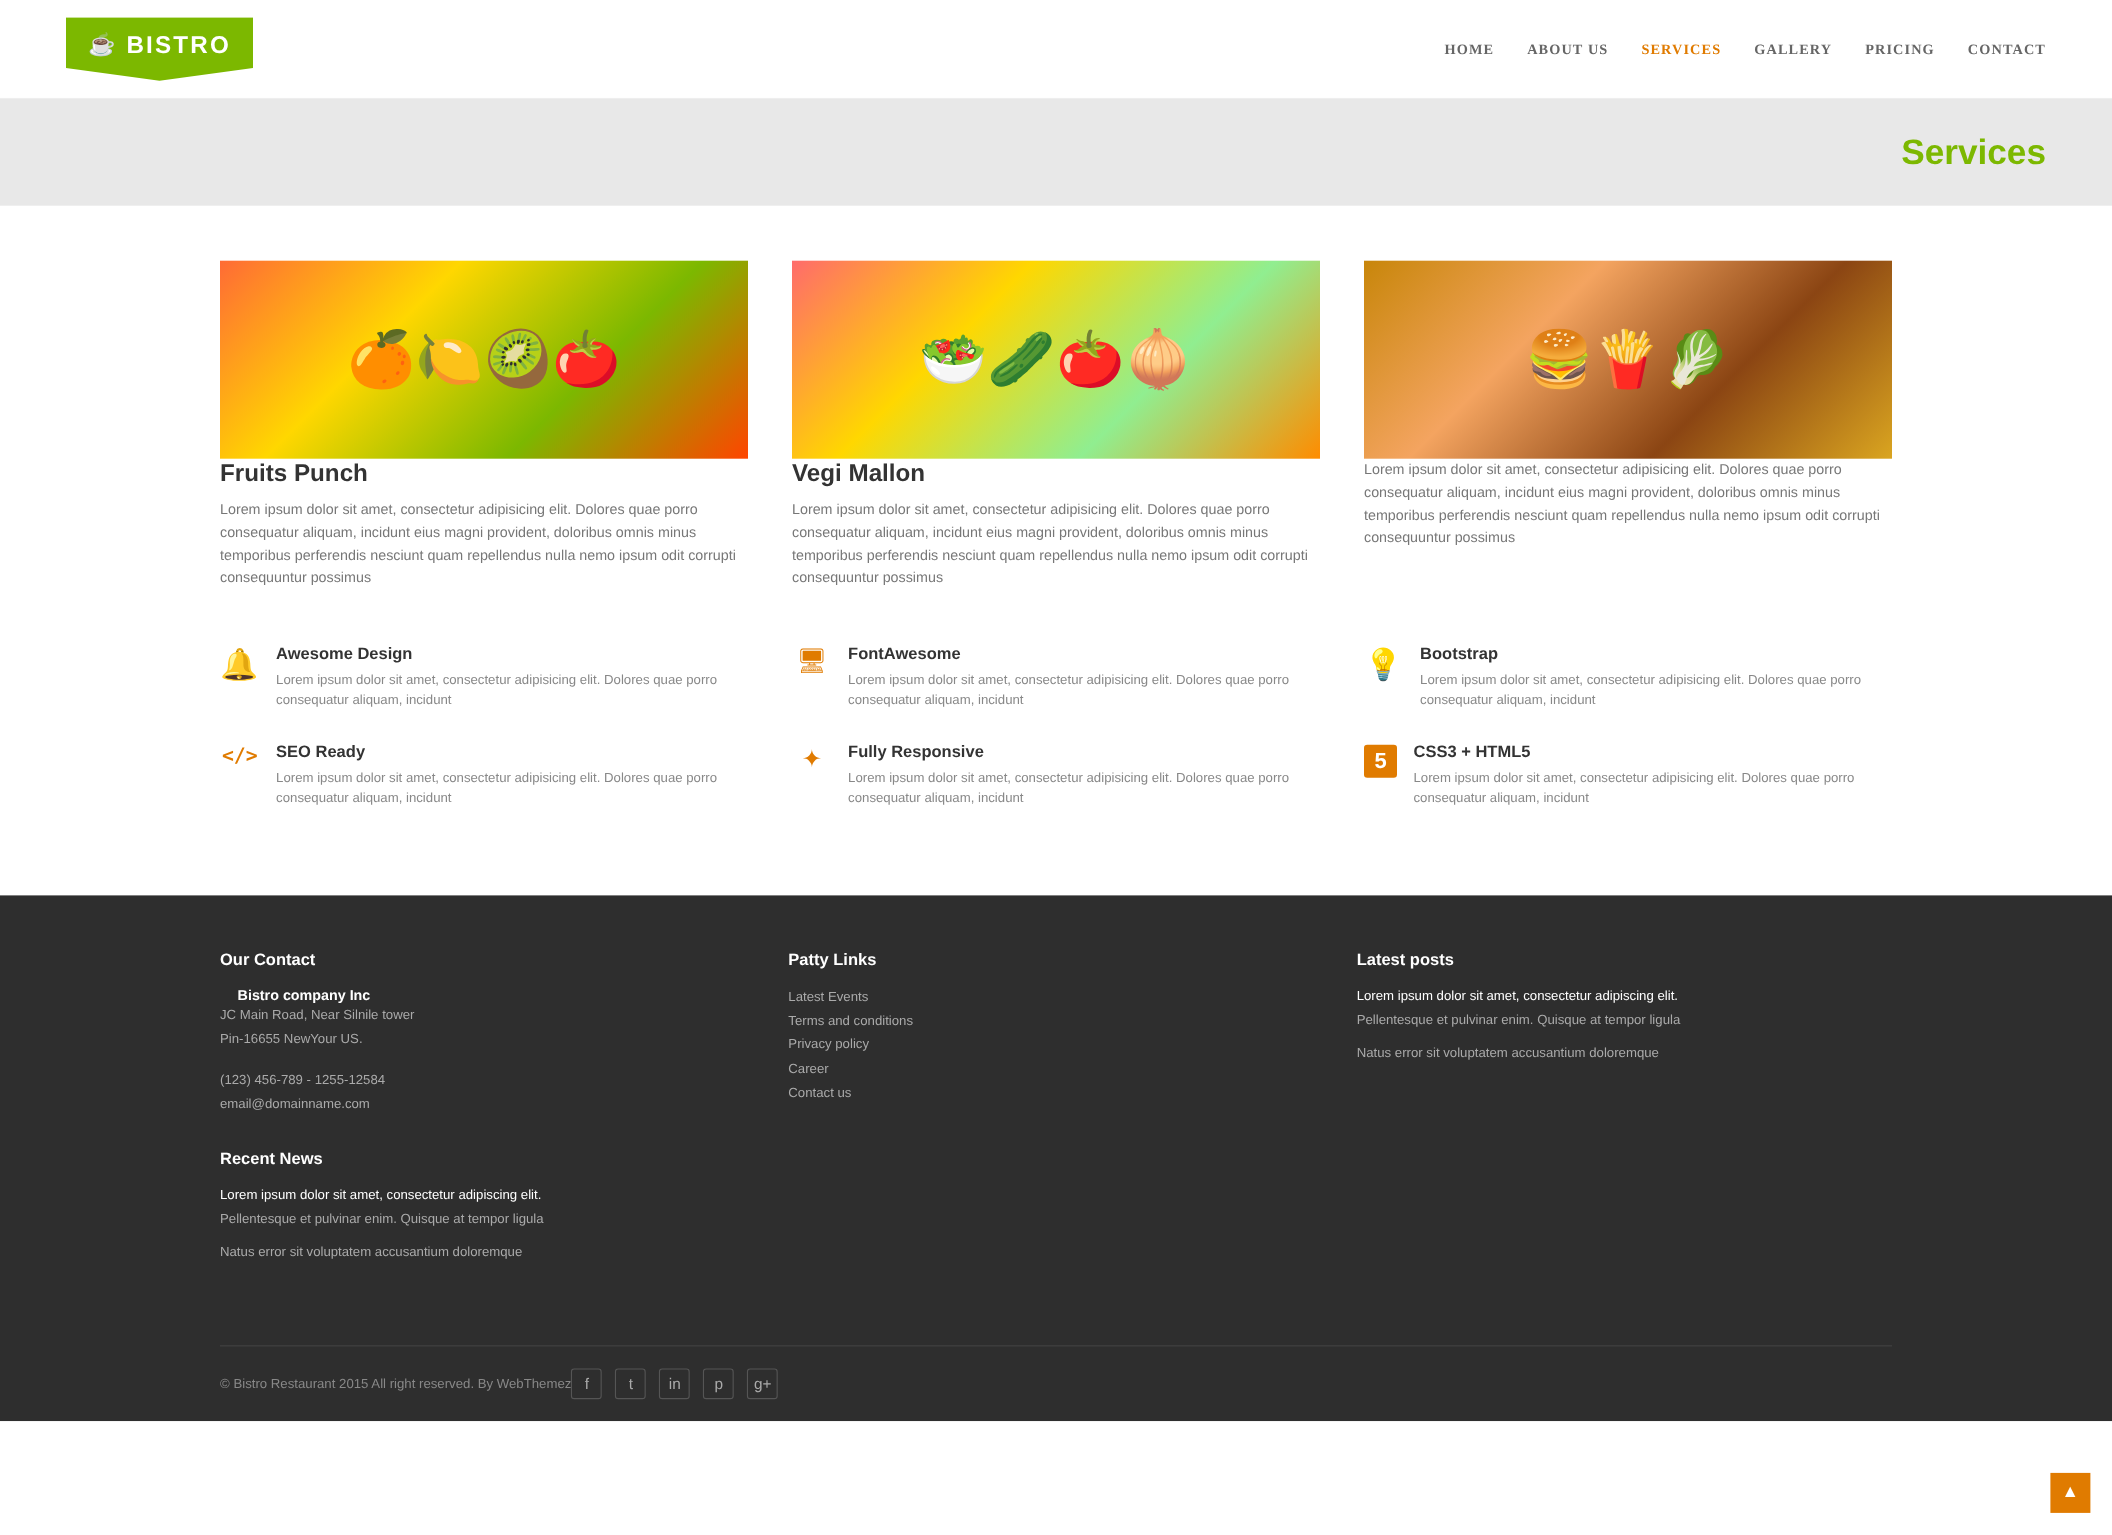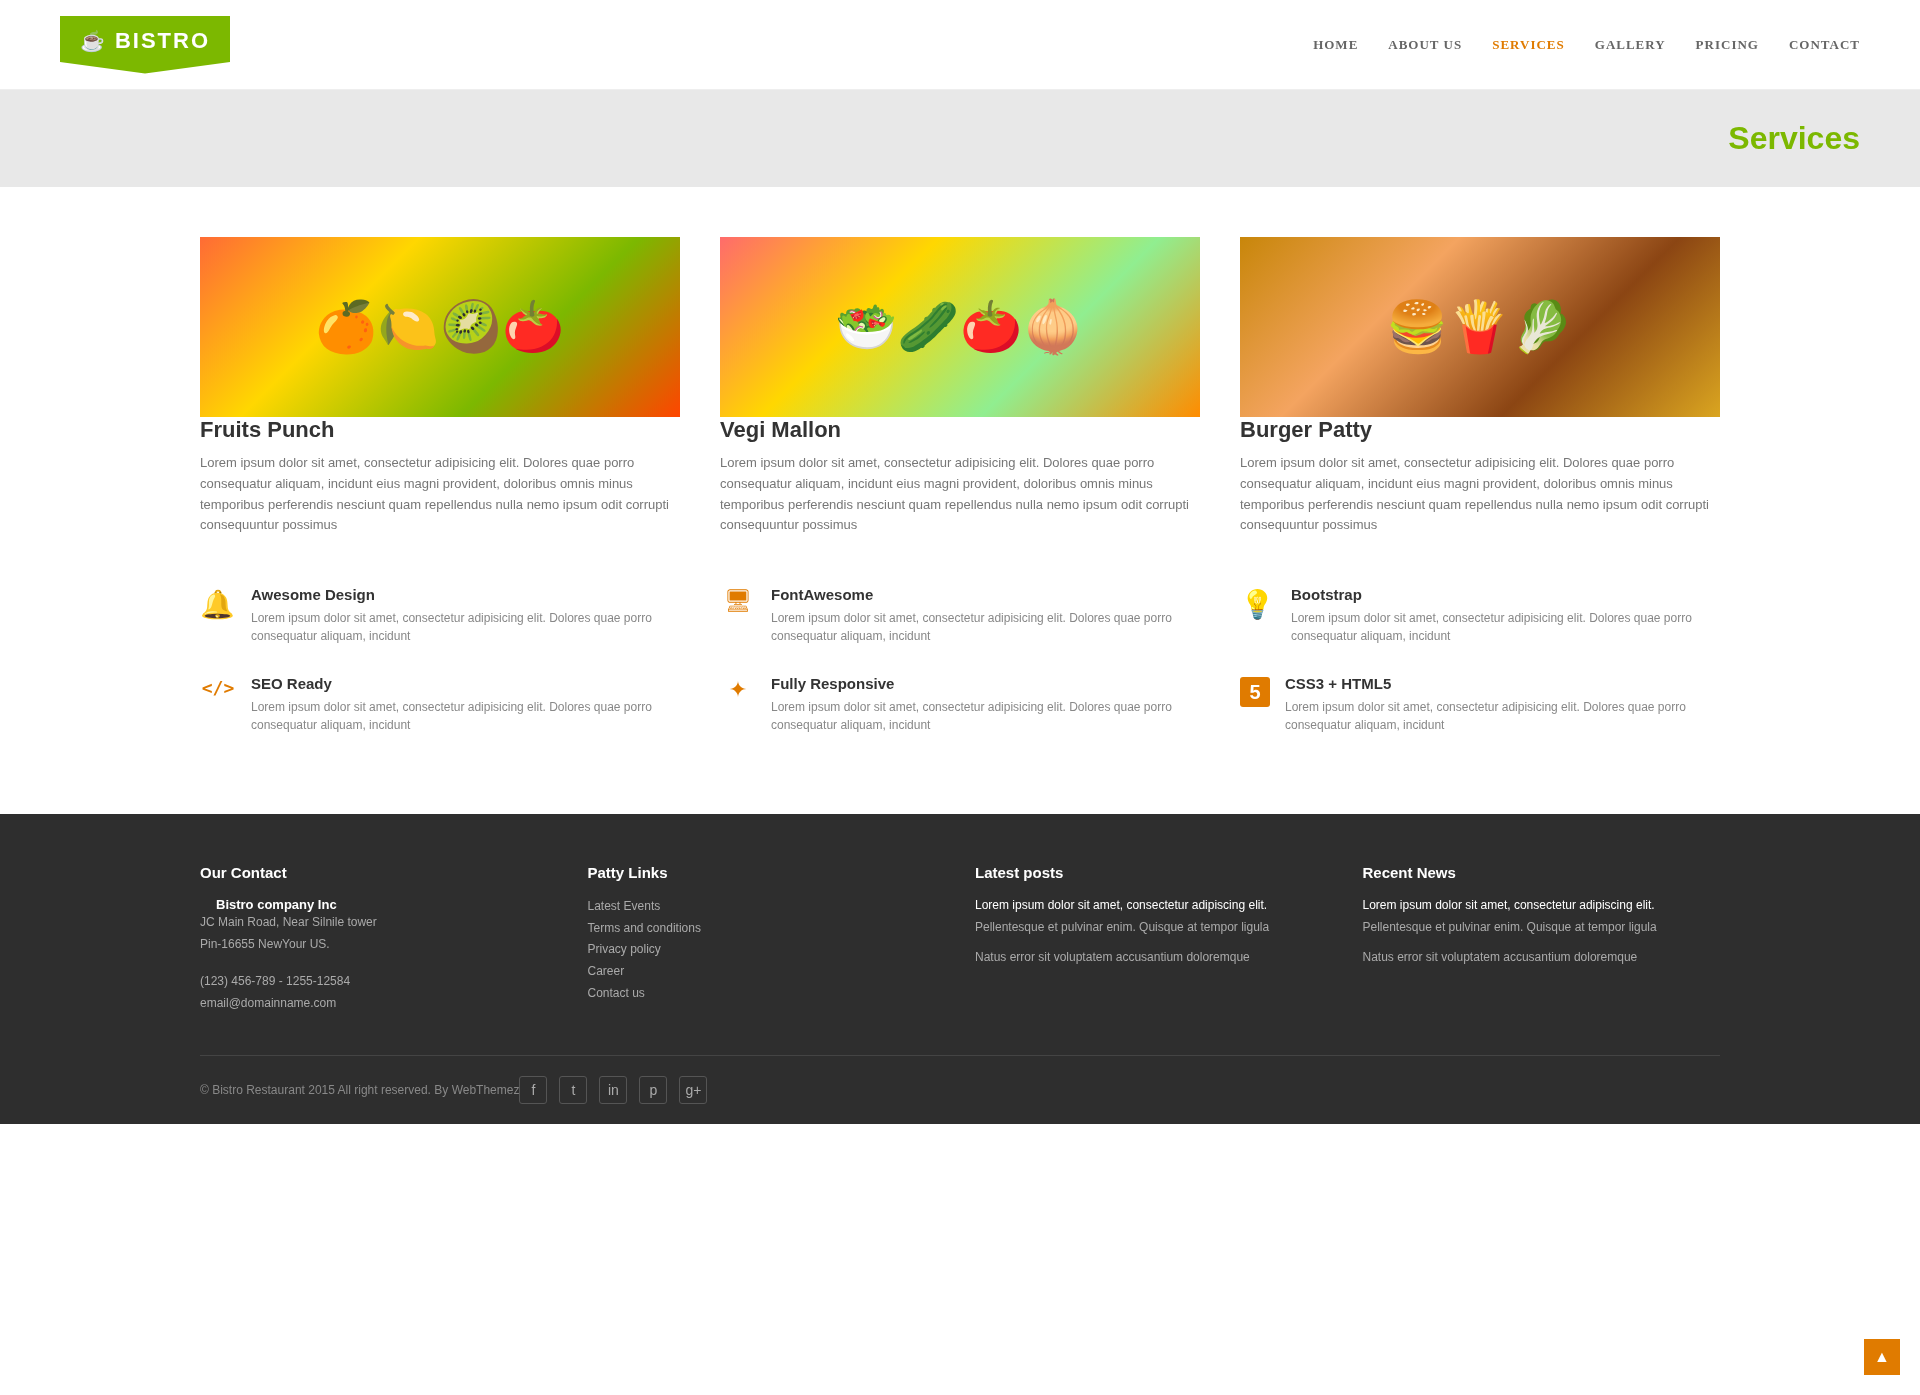--- a/index.html
+++ b/index.html
@@ -121,23 +121,23 @@
     }
 
     
     footer {
       background: #2e2e2e;
       color: #aaa;
       padding: 50px 200px 20px;
     }
     .footer-top {
       display: grid;
-      grid-template-columns: 1fr 1fr 1fr 1fr;
+      grid-template-columns: 1fr 1fr 1fr;
       gap: 30px;
-      margin-bottom: 40px;
+      margin-bottom: 64px;
     }
     .footer-col h4 {
       color: #fff;
       font-size: 15px;
       font-weight: bold;
       margin-bottom: 15px;
     }
     .footer-col p, .footer-col a {
       font-size: 12px;
       color: #aaa;
@@ -277,21 +277,20 @@
         <span style="font-size:50px;">🥗🥒🍅🧅</span>
       </div>
       <h3>Vegi Mallon</h3>
       <p>Lorem ipsum dolor sit amet, consectetur adipisicing elit. Dolores quae porro consequatur aliquam, incidunt eius magni provident, doloribus omnis minus temporibus perferendis nesciunt quam repellendus nulla nemo ipsum odit corrupti consequuntur possimus</p>
     </div>
 
     <div class="service-card">
       <div class="img-burger">
         <span style="font-size:50px;">🍔🍟🥬</span>
       </div>
-      <h3>Burger Patty</h3>
       <p>Lorem ipsum dolor sit amet, consectetur adipisicing elit. Dolores quae porro consequatur aliquam, incidunt eius magni provident, doloribus omnis minus temporibus perferendis nesciunt quam repellendus nulla nemo ipsum odit corrupti consequuntur possimus</p>
     </div>
 
   </div>
 
   <div class="features">
 
     <div class="feature-item">
       <div class="feature-icon">🔔</div>
       <div>

